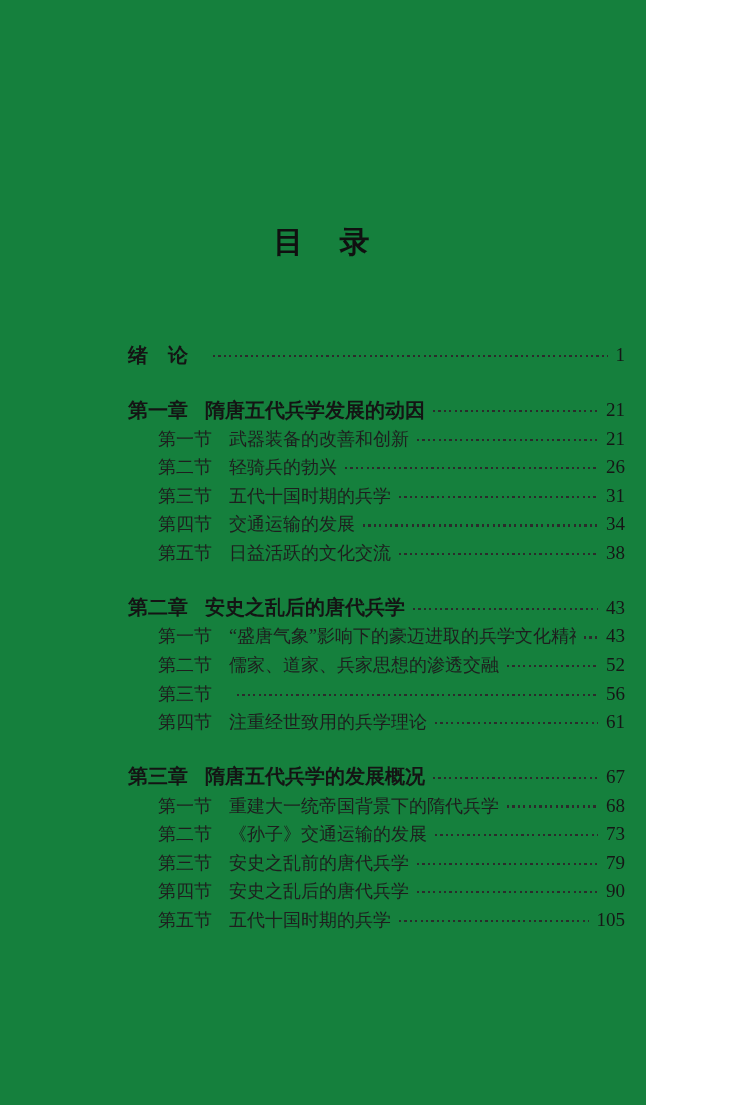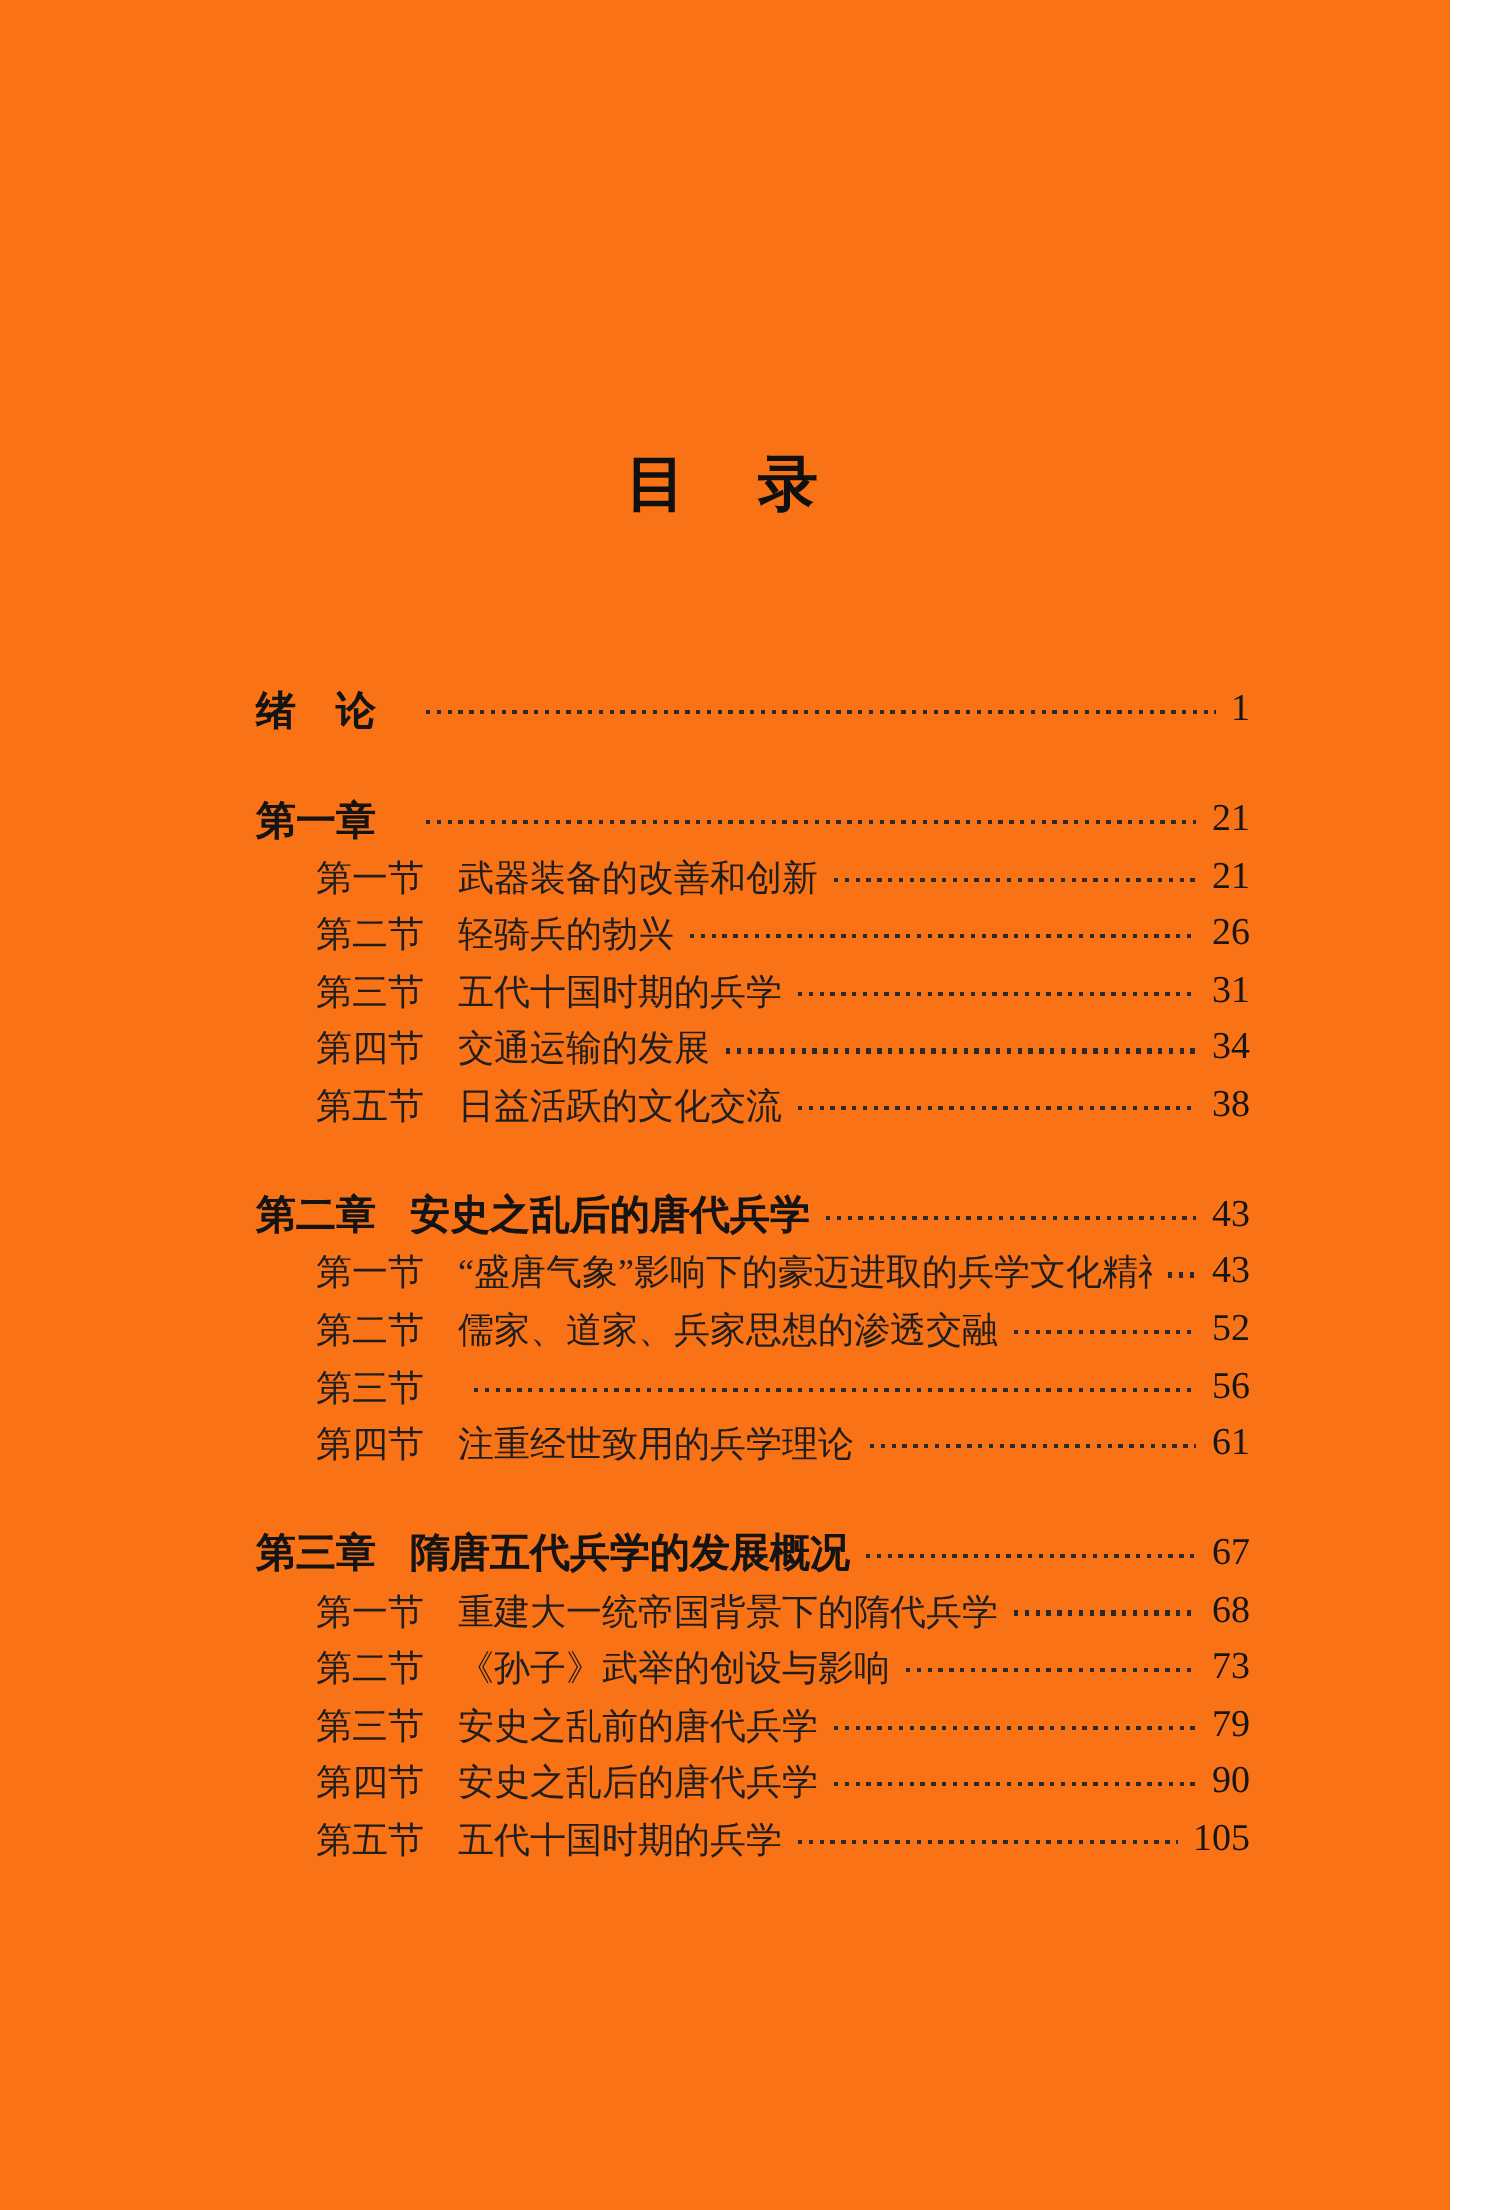--- a/index.html
+++ b/index.html
@@ -1,24 +1,23 @@
 <!DOCTYPE html>
 <html><head>
 <meta charset="utf-8">
 <style>
   html, body { margin: 0; padding: 0; background: #ffffff; }
   .page {
     position: relative;
-    width: 709px;
+    width: 646px;
     height: 1105px;
-    background: #f97316;
+    background: #15803d;
     overflow: hidden;
     font-family: "Liberation Serif", "DejaVu Serif", serif;
     color: #1e1e1e;
-    padding-left: 16px;
   }
   .doc-title {
     position: absolute;
     top: 222px;
     left: 0;
     width: 100%;
     margin: 0;
     text-align: center;
     font-size: 30px;
     font-weight: bold;
@@ -78,20 +77,21 @@
   <div class="toc-list">
     <div class="row level-1">
       <span class="entry-label">绪　论</span>
       <span class="leader"></span>
       <span class="page-num">1</span>
     </div>
     <div id="chapters">
         <section class="chapter-block">
           <div class="row level-1">
             <span class="entry-label">第一章</span>
+            <span class="entry-title">隋唐五代兵学发展的动因</span>
             <span class="leader"></span>
             <span class="page-num">21</span>
           </div>
           <div class="row level-2">
             <span class="entry-label">第一节</span>
             <span class="entry-title">武器装备的改善和创新</span>
             <span class="leader"></span>
             <span class="page-num">21</span>
           </div>
           <div class="row level-2">
@@ -158,21 +158,21 @@
             <span class="page-num">67</span>
           </div>
           <div class="row level-2">
             <span class="entry-label">第一节</span>
             <span class="entry-title">重建大一统帝国背景下的隋代兵学</span>
             <span class="leader"></span>
             <span class="page-num">68</span>
           </div>
           <div class="row level-2">
             <span class="entry-label">第二节</span>
-            <span class="entry-title">《孙子》武举的创设与影响</span>
+            <span class="entry-title">《孙子》交通运输的发展</span>
             <span class="leader"></span>
             <span class="page-num">73</span>
           </div>
           <div class="row level-2">
             <span class="entry-label">第三节</span>
             <span class="entry-title">安史之乱前的唐代兵学</span>
             <span class="leader"></span>
             <span class="page-num">79</span>
           </div>
           <div class="row level-2">

